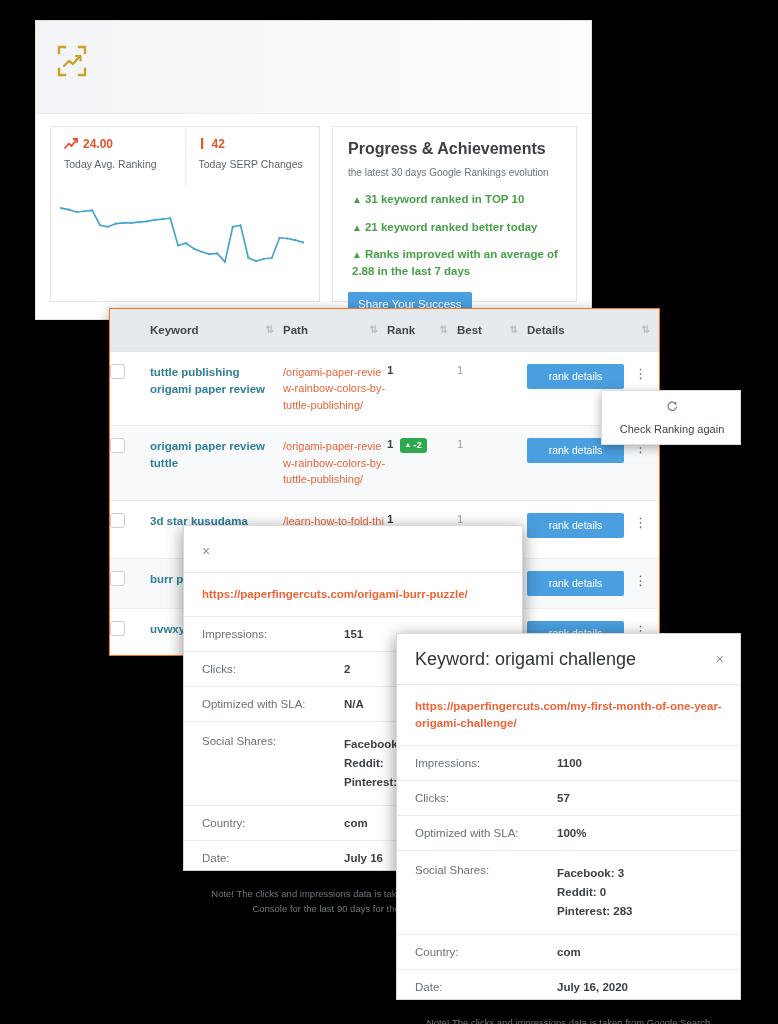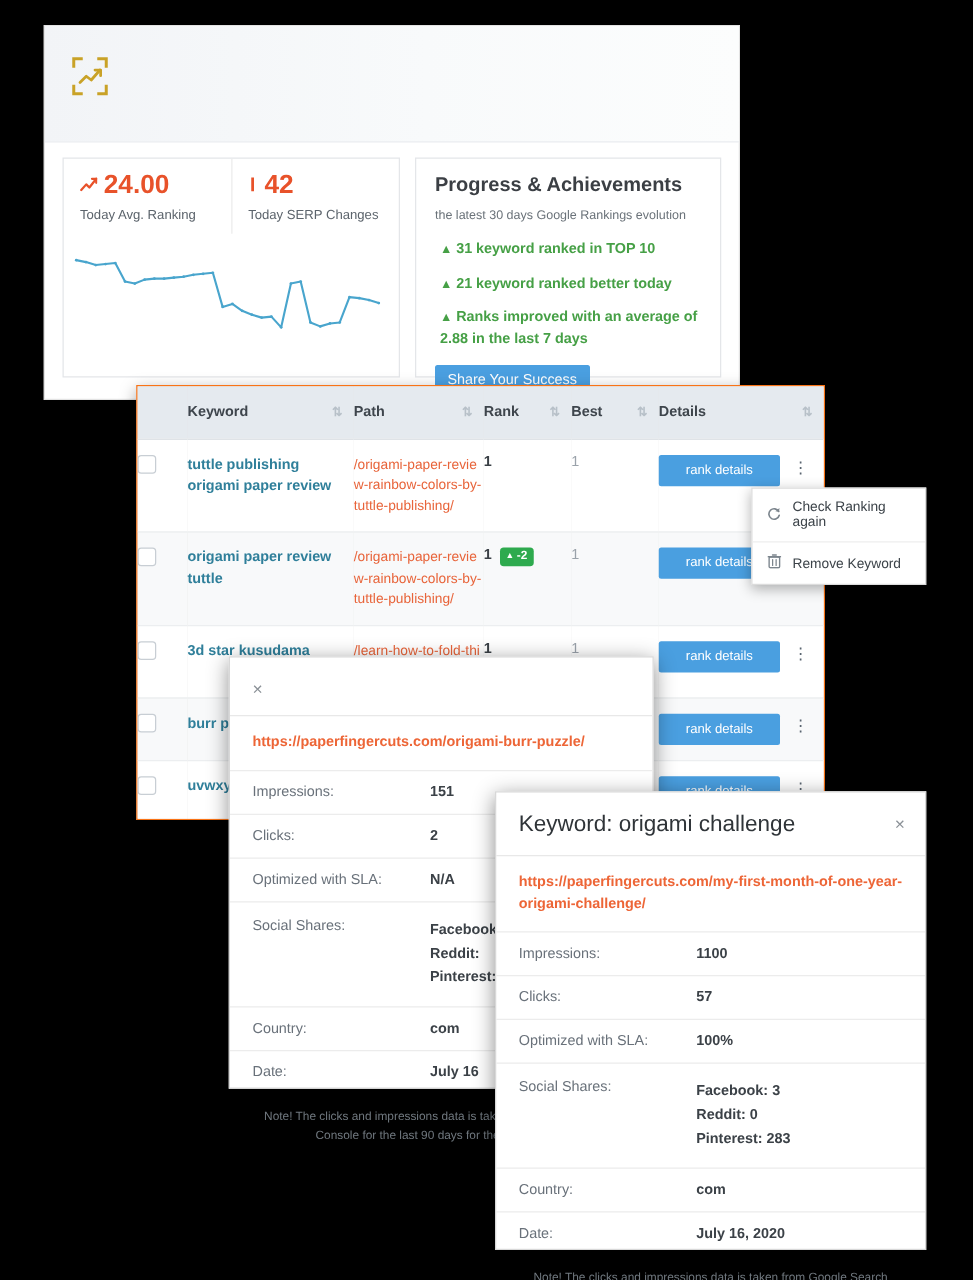--- a/index.html
+++ b/index.html
@@ -45,21 +45,21 @@
     border: 1px solid #e4e6e9; background: #fff;
   }
   .stats-box { width: 270px; height: 176px; }
   .stats-row { display: flex; height: 60px; }
   .stat {
     padding: 10px 12px 0 13px;
     flex: 1 1 0;
   }
   .stat + .stat { border-left: 1px solid #ececec; }
   .stat-val {
-    font-size: 21px; color: #e8522a; font-weight: bold;
+    font-size: 12px; color: #e8522a; font-weight: bold;
     display: flex; align-items: center; gap: 5px; line-height: 1;
   }
   .stat-val .ic { display: inline-flex; }
   .stat-lbl { font-size: 10.5px; color: #5c646c; margin-top: 8px; }
   .spark-wrap { padding: 4px 6px 0 6px; }
 
   .prog-box { width: 259px; height: 176px; padding: 13px 14px 0 15px; }
   .prog-title { font-size: 16px; color: #3b3f44; font-weight: 600; margin: 0 0 9px 0; }
   .prog-sub { font-size: 10px; color: #6a7279; margin: 0 0 13px 0; }
   .ach {
@@ -127,21 +127,21 @@
   .kebab { color: #5a6570; font-size: 13px; line-height: 1; letter-spacing: 0; cursor: pointer; padding-top: 3px; }
 
   
   .ctx-menu {
     position: absolute; left: 601px; top: 390px; width: 140px;
     background: #fff; border: 1px solid #dcdcdc;
     box-shadow: 0 3px 10px rgba(0,0,0,0.3); z-index: 40;
   }
   .ctx-item {
     display: flex; align-items: center; gap: 9px;
-    font-size: 11px; color: #3c4349; padding: 9px 9px 9px 11px; cursor: pointer;
+    font-size: 11px; color: #3c4349; padding: 9px 9px 9px 11px; cursor: pointer; flex-direction: column;
   }
   .ctx-item + .ctx-item { border-top: 1px solid #eeeeee; }
   .ctx-ic { color: #7c858d; font-size: 11px; width: 12px; text-align: center; }
 
   
   .modal {
     position: absolute; background: #fff; border: 1px solid #d8d8d8;
     box-shadow: 0 4px 16px rgba(0,0,0,0.45);
   }
   .modal-1 { left: 183px; top: 525px; width: 340px; height: 346px; z-index: 50; }
@@ -441,31 +441,20 @@
   <div class="ctx-menu">
     <div class="ctx-item">
       <span class="ctx-ic">
         <svg width="12" height="12" viewBox="0 0 12 12" fill="none" aria-hidden="true">
           <path d="M10 4.2 A4.2 4.2 0 1 0 10.4 7.2" stroke="#7c858d" stroke-width="1.3" fill="none" stroke-linecap="round"></path>
           <path d="M10.6 1.4 L10.2 4.4 L7.3 4.0 Z" fill="#7c858d"></path>
         </svg>
       </span>
       <span>Check Ranking again</span>
     </div>
-    <div class="ctx-item">
-      <span class="ctx-ic">
-        <svg width="11" height="12" viewBox="0 0 11 12" fill="none" aria-hidden="true">
-          <rect x="1.3" y="2.6" width="8.4" height="8.6" rx="1" stroke="#7c858d" stroke-width="1.1" fill="none"></rect>
-          <path d="M0.4 2.4 H10.6" stroke="#7c858d" stroke-width="1.1" stroke-linecap="round"></path>
-          <path d="M4 1 H7" stroke="#7c858d" stroke-width="1.1" stroke-linecap="round"></path>
-          <path d="M4.1 4.6 V9.3 M6.9 4.6 V9.3" stroke="#7c858d" stroke-width="1" stroke-linecap="round"></path>
-        </svg>
-      </span>
-      <span>Remove Keyword</span>
-    </div>
   </div>
 
   <div class="modal modal-1">
     <div class="modal-head">
       <div class="modal-close">×</div>
     </div>
     <div class="modal-url">https://paperfingercuts.com/origami-burr-puzzle/</div>
     <div class="mrow">
       <div class="k">Impressions:</div>
       <div class="v">151</div>

